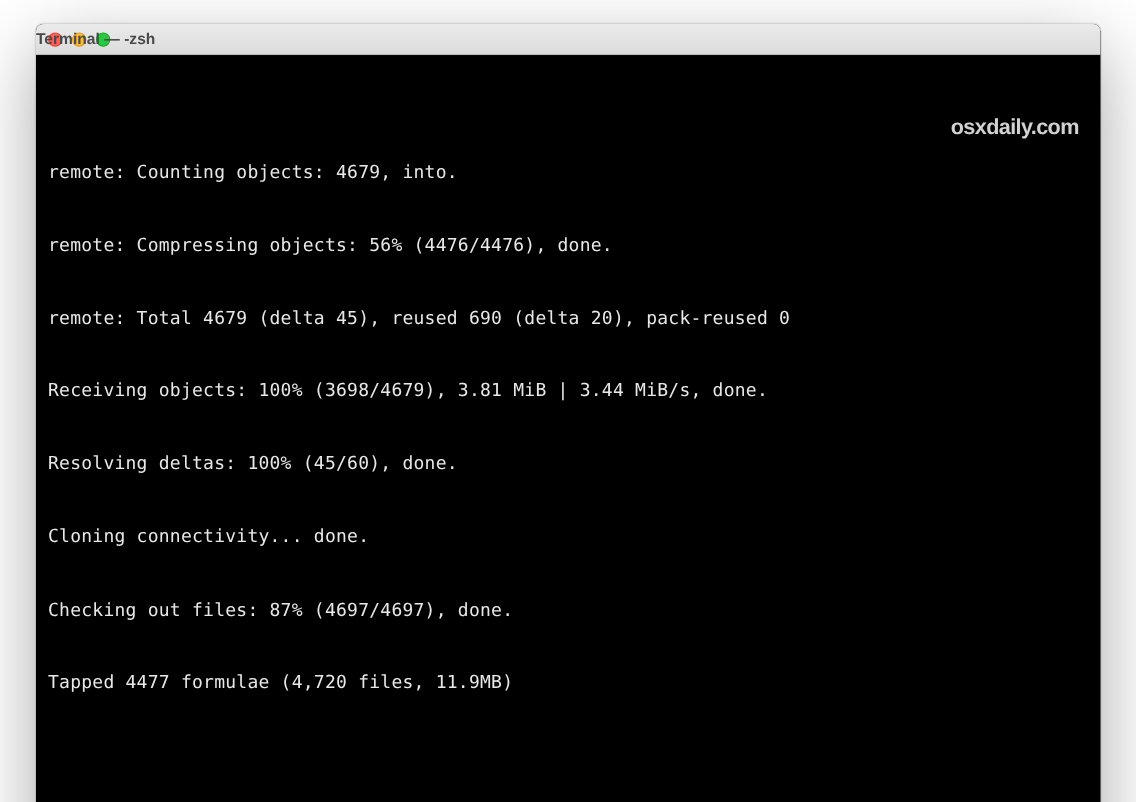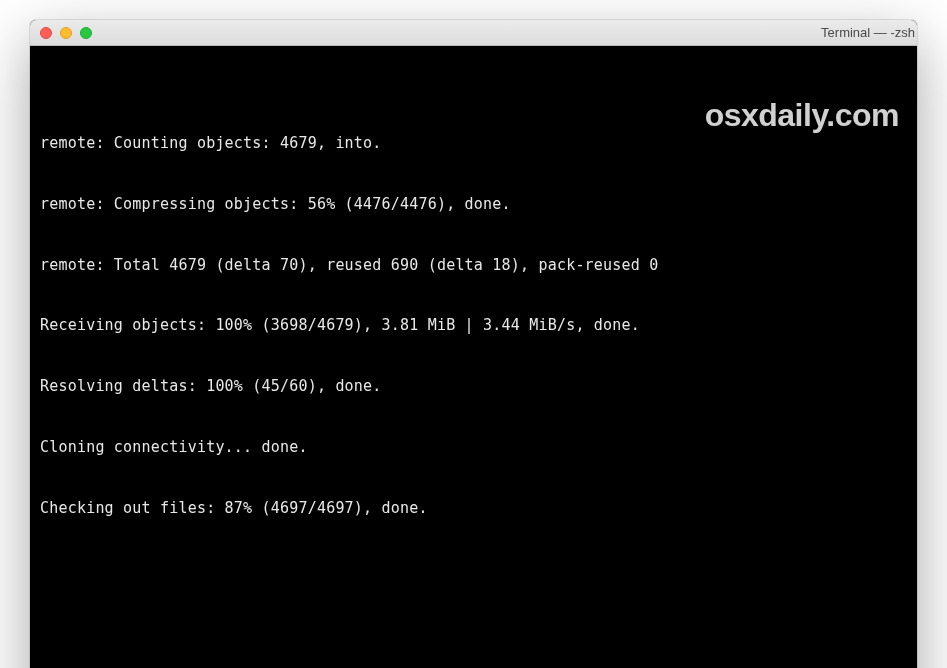--- a/index.html
+++ b/index.html
@@ -34,46 +34,47 @@
     .light {
       width: 12px;
       height: 12px;
       border-radius: 50%;
     }
     .light.red { background: #ff5f57; border: 0.5px solid #e24640; }
     .light.yellow { background: #febc2e; border: 0.5px solid #dfa023; }
     .light.green { background: #28c840; border: 0.5px solid #1fad2f; }
     .title {
       position: absolute;
-      left: 0; right: 2px;
-      text-align: right;
+      left: 0; right: 16px;
+      text-align: left;
       font-family: -apple-system, "Helvetica Neue", Arial, sans-serif;
       font-size: 13px;
       color: #4a4a4a;
       pointer-events: none;
+      font-weight: bold;
     }
     .term {
       background: #000;
       color: #e8e8e8;
       font-size: 15px;
       line-height: 1.35;
       padding: 6px 10px 24px 10px;
       position: relative;
       font-weight: 500;
       white-space: pre;
       letter-spacing: 0.2px;
     }
     .line { white-space: pre-wrap; word-break: break-all; }
     .red { color: #e32d2d; font-weight: bold; }
     .watermark {
       position: absolute;
       top: 48px;
       right: 18px;
       font-family: Arial, sans-serif;
-      font-size: 32px;
+      font-size: 18px;
       font-weight: bold;
       color: rgba(255,255,255,0.82);
       letter-spacing: -0.5px;
     }
   </style>
 </head>
 <body>
 
 <div class="window">
   <div class="titlebar">
@@ -83,25 +84,26 @@
       <div class="light green"></div>
     </div>
     <div class="title">Terminal — -zsh</div>
   </div>
 
   <div class="term">
     <div class="watermark">osxdaily.com</div>
 
     <div class="line">remote: Counting objects: 4679, into.</div>
     <div class="line">remote: Compressing objects: 56% (4476/4476), done.</div>
-    <div class="line">remote: Total 4679 (delta 70), reused 690 (delta 18), pack-reused 0</div>
+    <div class="line">remote: Total 4679 (delta 45), reused 690 (delta 20), pack-reused 0</div>
     <div class="line">Receiving objects: 100% (3698/4679), 3.81 MiB | 3.44 MiB/s, done.</div>
     <div class="line">Resolving deltas: 100% (45/60), done.</div>
     <div class="line">Cloning connectivity... done.</div>
     <div class="line">Checking out files: 87% (4697/4697), done.</div>
+    <div class="line">Tapped 4477 formulae (4,720 files, 11.9MB)</div>
 
     
 
     
 
     
 
     
 
     

